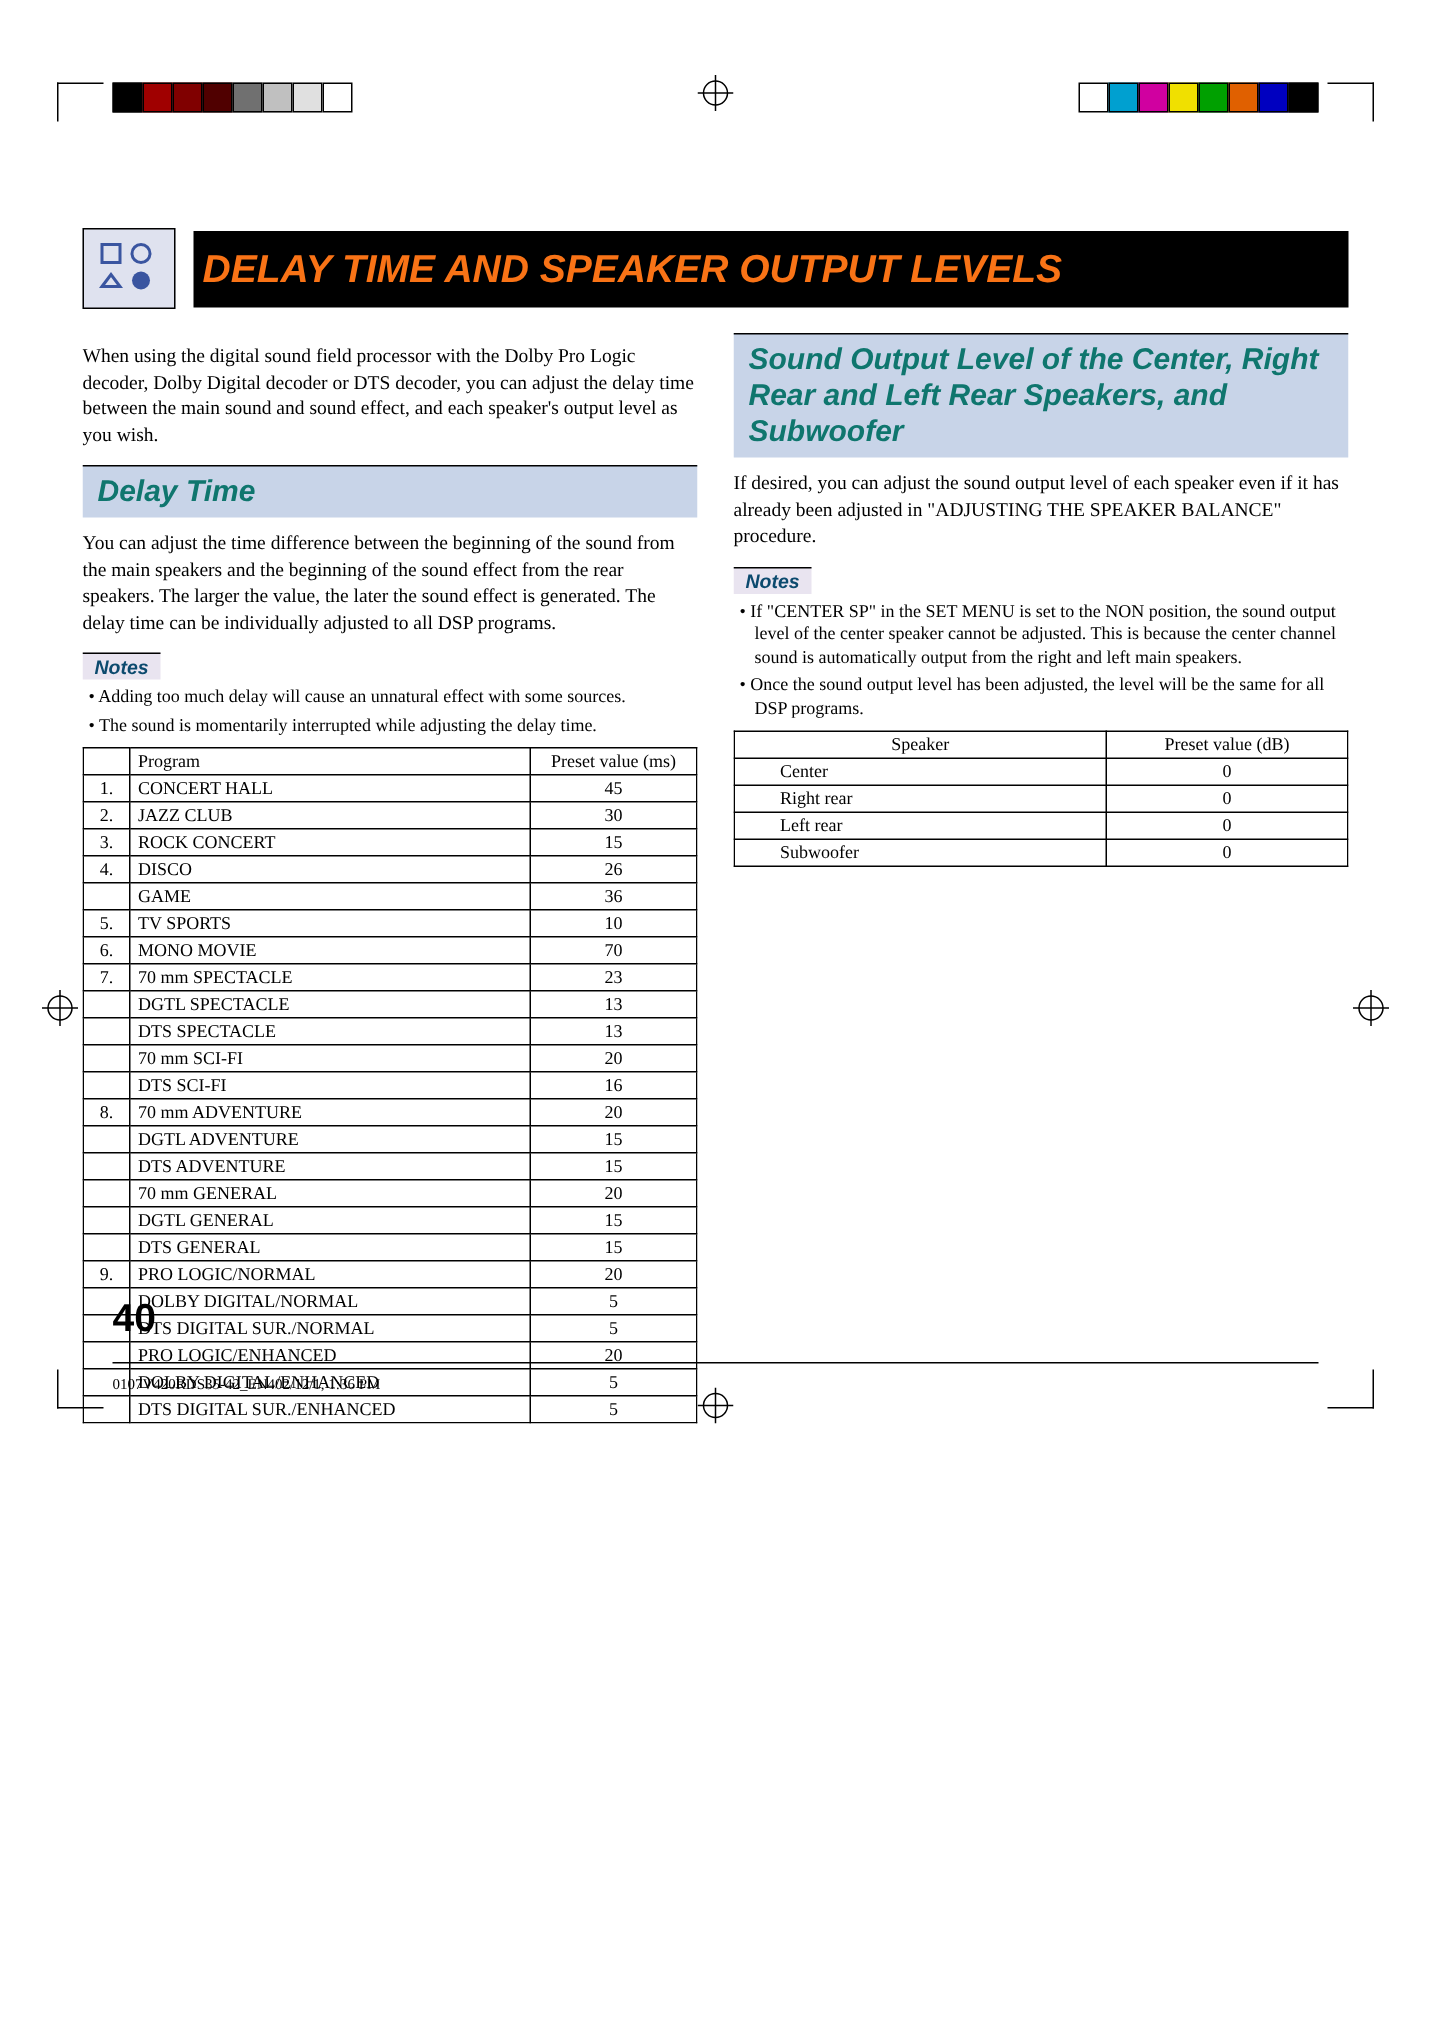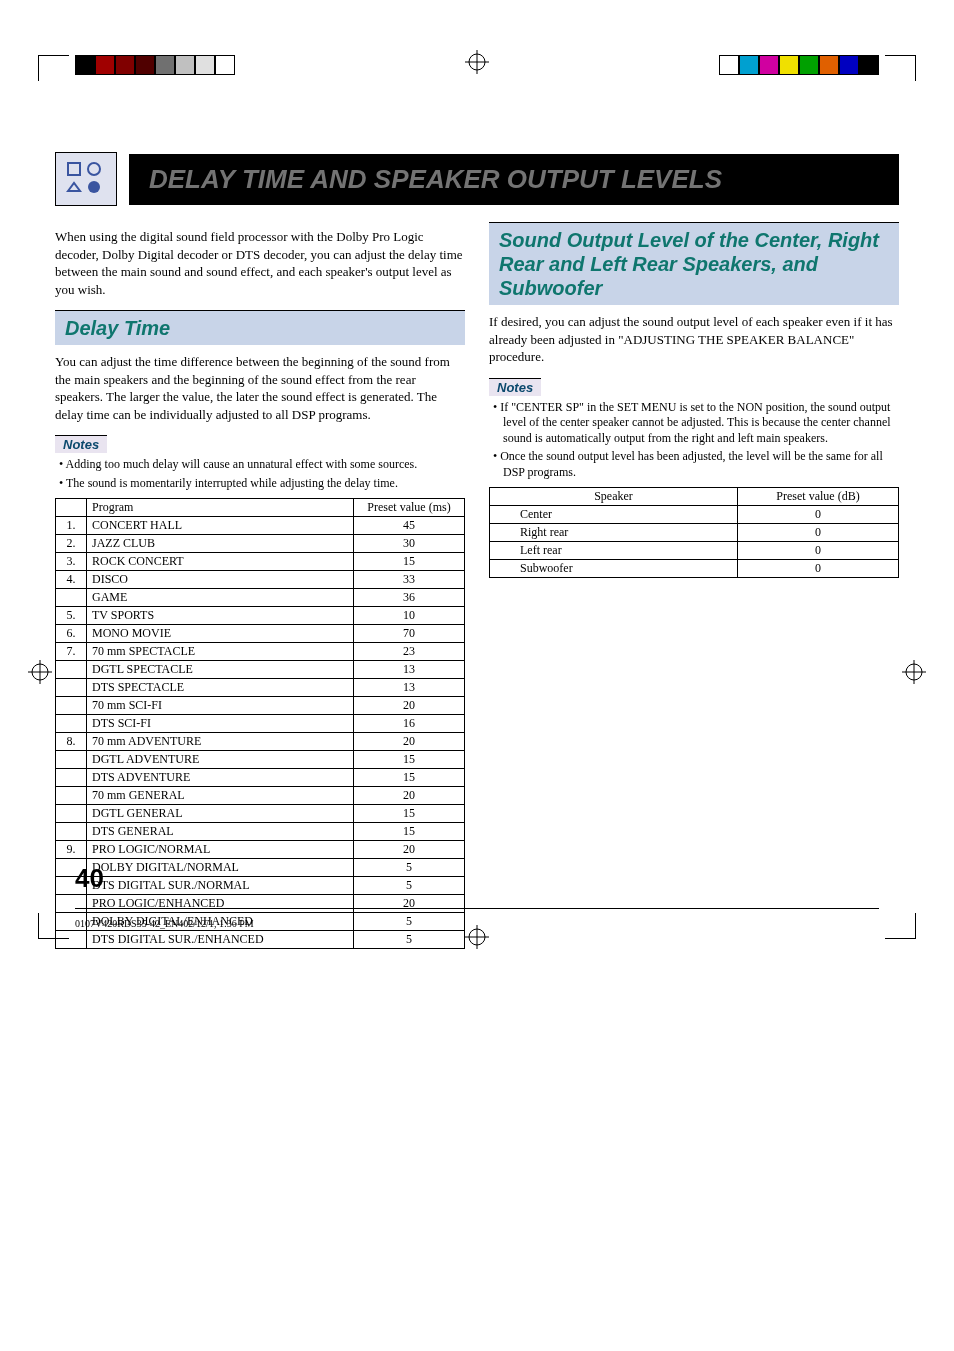--- a/index.html
+++ b/index.html
@@ -45,25 +45,25 @@
       border: 1px solid #000;
       background: #dfe2ef;
       display:flex; align-items:center; justify-content:center;
       font-size: 28px;
       color:#3a55a0;
     }
 
     .title-bar {
       flex: 1;
       background: #000;
-      color: #737373;
+      color: #f97316;
       font-family: Arial, Helvetica, sans-serif;
       font-weight: bold;
       font-size: 26px;
-      padding: 10px 20px;
+      padding: 10px 6px;
       font-style: italic;
     }
 
     .columns {
       display: flex;
       gap: 24px;
       margin-top: 16px;
     }
 
     .col {
@@ -240,21 +240,21 @@
               <td class="val">30</td>
             </tr>
             <tr>
               <td class="num">3.</td>
               <td>ROCK CONCERT</td>
               <td class="val">15</td>
             </tr>
             <tr>
               <td class="num">4.</td>
               <td>DISCO</td>
-              <td class="val">33</td>
+              <td class="val">26</td>
             </tr>
             <tr>
               <td class="num"></td>
               <td>GAME</td>
               <td class="val">36</td>
             </tr>
             <tr>
               <td class="num">5.</td>
               <td>TV SPORTS</td>
               <td class="val">10</td>

